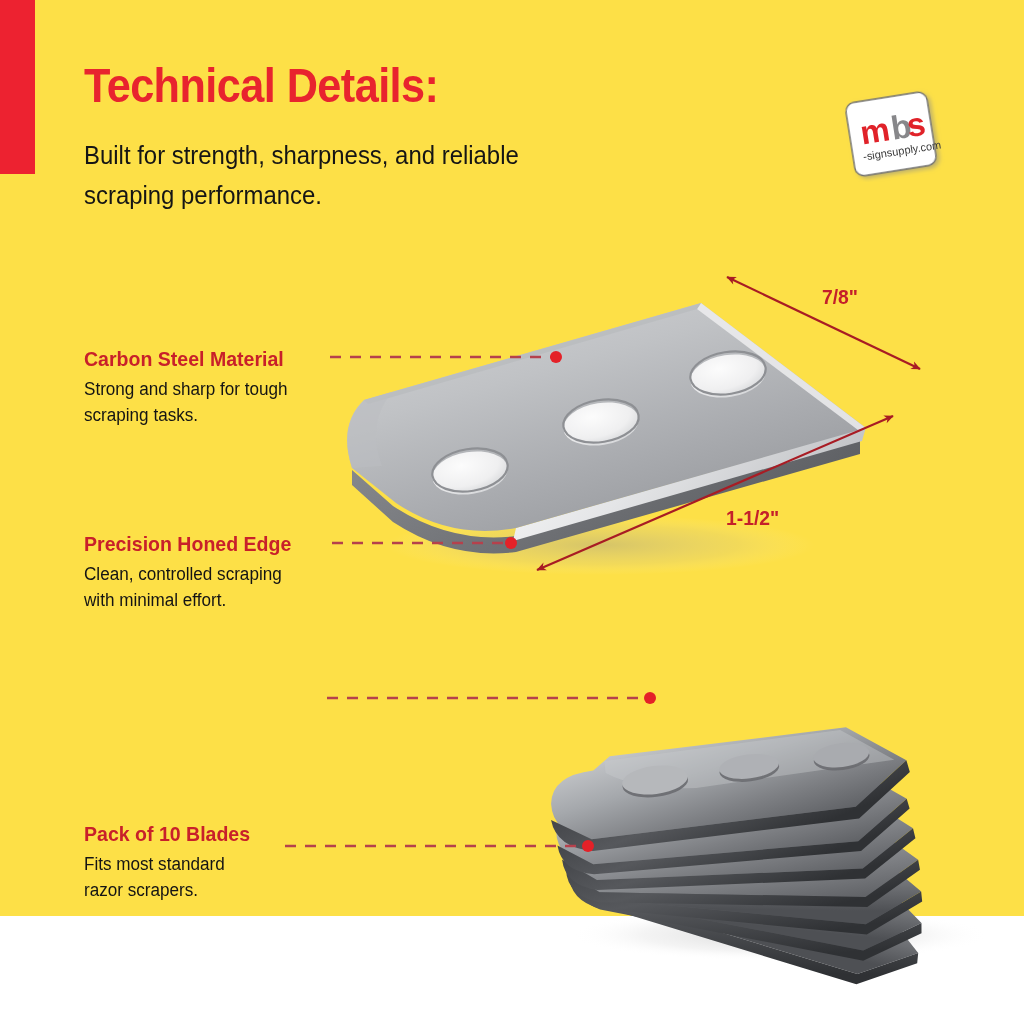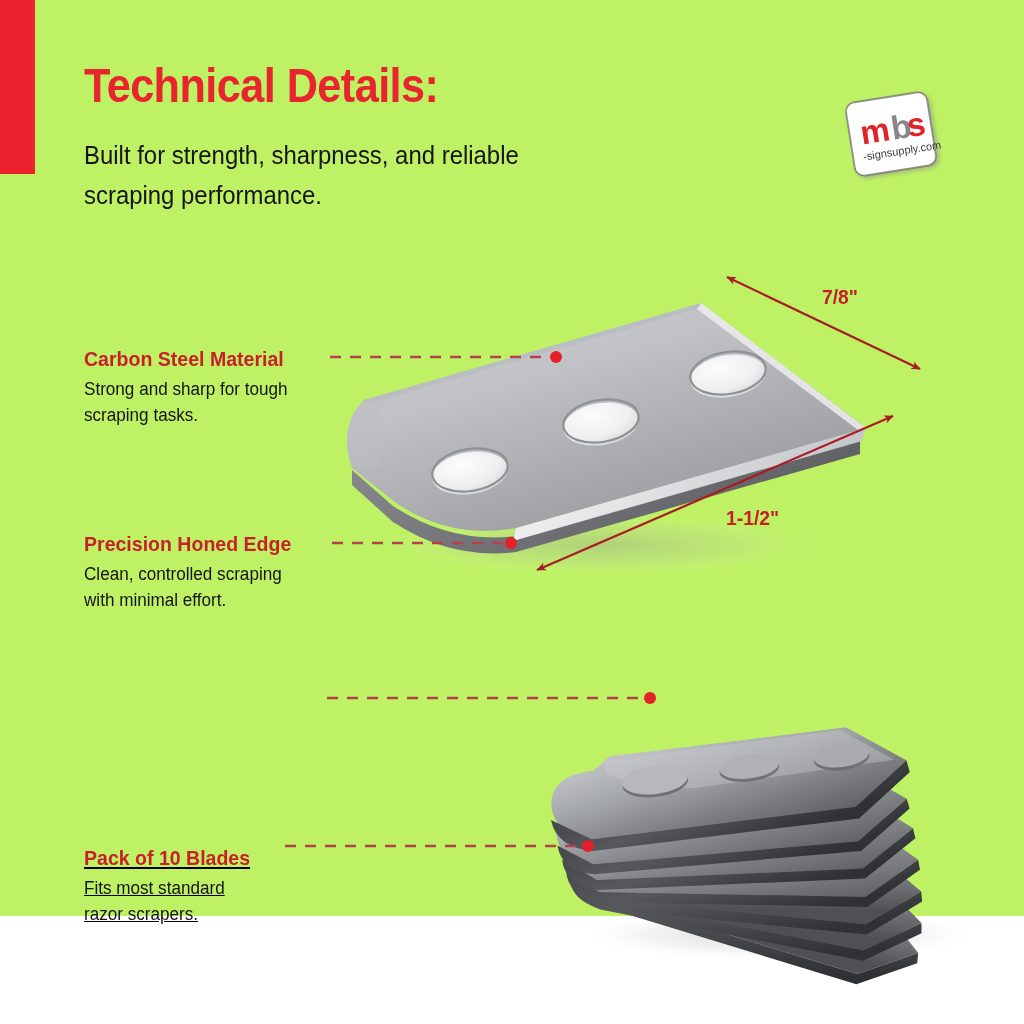--- a/index.html
+++ b/index.html
@@ -2,21 +2,21 @@
 <html><head>
 <meta charset="utf-8">
 <style>
   html,body{margin:0;padding:0;}
   body{
     width:1024px;height:1024px;
     background:#ffffff;
     font-family:"Liberation Sans","DejaVu Sans",sans-serif;
     overflow:hidden;position:relative;
   }
-  #stage{position:absolute;inset:0;width:1024px;height:916px;background:#bef264;}
+  #stage{position:absolute;inset:0;width:1024px;height:916px;background:#fde047;}
 
   
   .accent-bar{position:absolute;left:0;top:0;width:35px;height:174px;background:#ED2230;}
   .page-title{
     position:absolute;left:84px;top:62px;
     color:#E8242E;
     font-size:48px;font-weight:bold;
     letter-spacing:-0.6px;
     transform:scaleX(.9);transform-origin:left center;
     white-space:nowrap;line-height:1;
@@ -38,21 +38,21 @@
     white-space:nowrap;transform:scaleX(.93);transform-origin:left center;
   }
   .callout .c-body{
     color:#141414;font-size:18px;font-weight:400;line-height:1.45;
     margin-top:7px;white-space:pre-line;
     transform:scaleX(.95);transform-origin:left top;
   }
   #callout-1{top:348px;}
   #callout-2{top:533px;}
   #callout-3{top:683px;}
-  #callout-4{top:847px;text-decoration:underline;}
+  #callout-4{top:823px;}
 
   
   .overlay{position:absolute;left:0;top:0;width:1024px;height:1024px;pointer-events:none;}
 
   .dim-label{
     position:absolute;color:#C4202A;font-weight:bold;font-size:21px;
     white-space:nowrap;transform:scaleX(.92);transform-origin:left center;
   }
   #dim-label-width{left:822px;top:285px;}
   #dim-label-length{left:726px;top:506px;}

